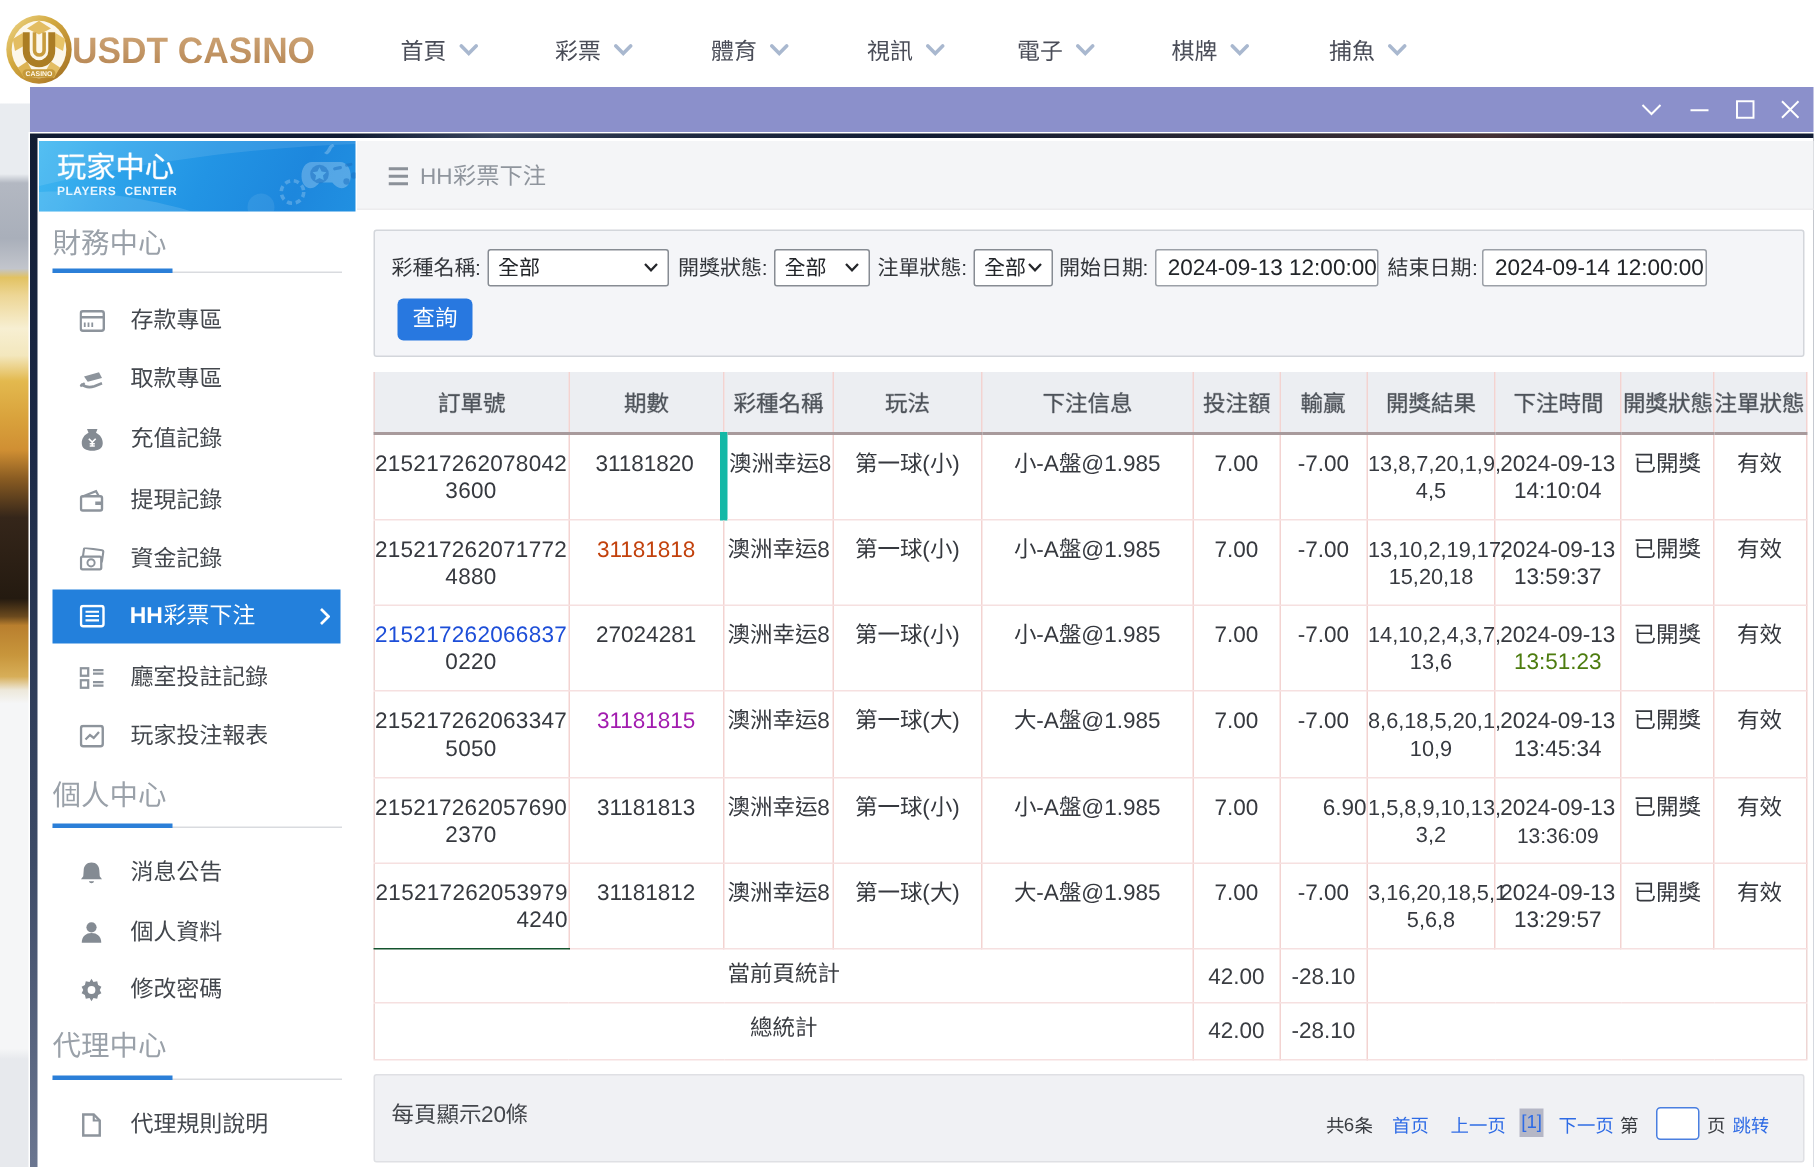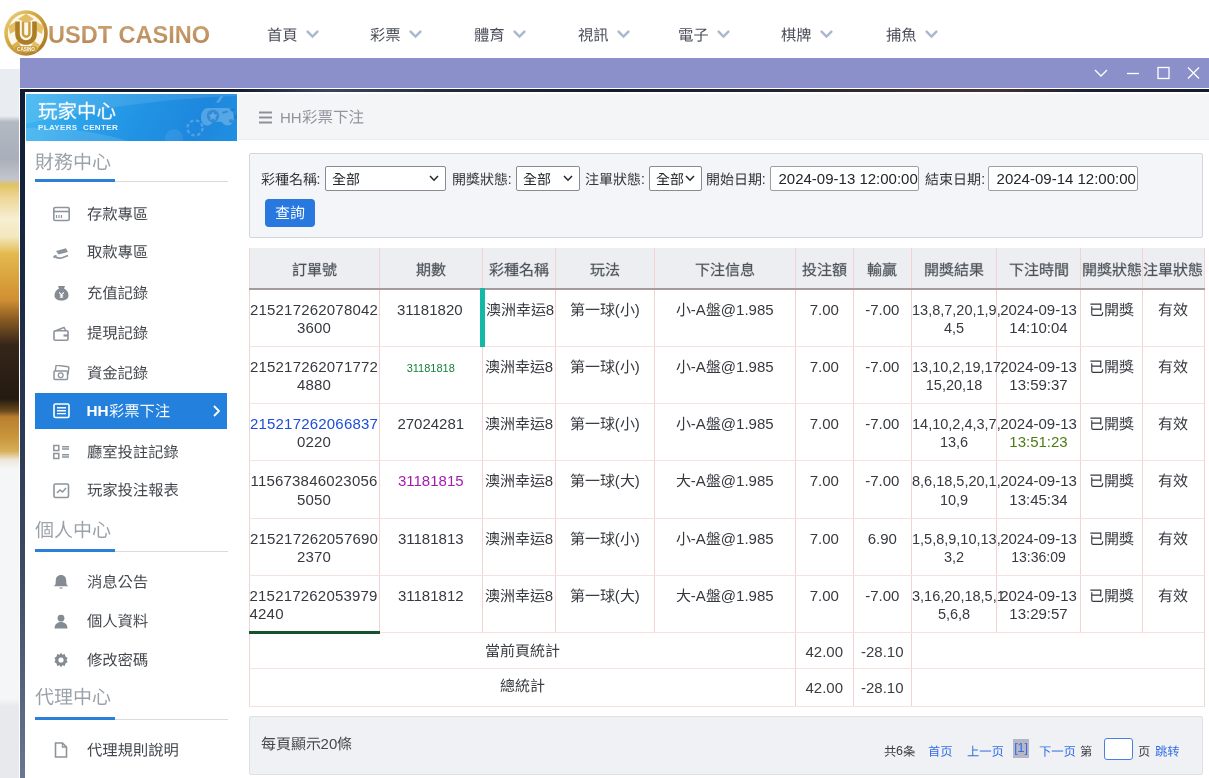--- a/index.html
+++ b/index.html
@@ -690,21 +690,21 @@
                 <use href="#u6709" x="0"></use>
                 <use href="#u6548" x="1000"></use>
               </g>
             </svg></td>
         </tr>
         <tr style="height:57.3px;background:#fff">
           <td style="border-right:1px solid #f3d3d1;border-bottom:1px solid #f6e0e0;text-align:center;vertical-align:top;padding-top:11px">
             <div style="line-height:18.3px;white-space:nowrap"><span style="font-size:15px;color:#36393f;letter-spacing:0.2px">215217262071772</span></div>
             <div style="line-height:18.3px;white-space:nowrap"><span style="font-size:15px;color:#36393f;letter-spacing:0.2px">4880</span></div>
           </td>
-          <td style="border-right:1px solid #f3d3d1;border-bottom:1px solid #f6e0e0;text-align:center;vertical-align:top;padding-top:11px"><span style="font-size:11px;color:#15803d;letter-spacing:0px">31181818</span></td>
+          <td style="border-right:1px solid #f3d3d1;border-bottom:1px solid #f6e0e0;text-align:center;vertical-align:top;padding-top:11px"><span style="font-size:15px;color:#c2410c;letter-spacing:0px">31181818</span></td>
           <td style="border-right:1px solid #f3d3d1;border-bottom:1px solid #f6e0e0;text-align:center;vertical-align:top;padding-top:11px"><svg class="cjk" style="width:60.0px;height:15px" viewBox="0 -880 4000 1000">
               <g fill="#36393f">
                 <use href="#u6FB3" x="0"></use>
                 <use href="#u6D32" x="1000"></use>
                 <use href="#u5E78" x="2000"></use>
                 <use href="#u8FD0" x="3000"></use>
               </g>
             </svg><span style="font-size:15px;color:#36393f;letter-spacing:0px">8</span></td>
           <td style="border-right:1px solid #f3d3d1;border-bottom:1px solid #f6e0e0;text-align:center;vertical-align:top;padding-top:11px"><svg class="cjk" style="width:45.0px;height:15px" viewBox="0 -880 3000 1000">
               <g fill="#36393f">
@@ -803,21 +803,21 @@
             </svg></td>
           <td style="border-right:1px solid #f3d3d1;border-bottom:1px solid #f6e0e0;text-align:center;vertical-align:top;padding-top:11px"><svg class="cjk" style="width:30.0px;height:15px" viewBox="0 -880 2000 1000">
               <g fill="#36393f">
                 <use href="#u6709" x="0"></use>
                 <use href="#u6548" x="1000"></use>
               </g>
             </svg></td>
         </tr>
         <tr style="height:57.3px;background:#fff">
           <td style="border-right:1px solid #f3d3d1;border-bottom:1px solid #f6e0e0;text-align:center;vertical-align:top;padding-top:11px">
-            <div style="line-height:18.3px;white-space:nowrap"><span style="font-size:15px;color:#36393f;letter-spacing:0.2px">115673846023056</span></div>
+            <div style="line-height:18.3px;white-space:nowrap"><span style="font-size:15px;color:#36393f;letter-spacing:0.2px">215217262063347</span></div>
             <div style="line-height:18.3px;white-space:nowrap"><span style="font-size:15px;color:#36393f;letter-spacing:0.2px">5050</span></div>
           </td>
           <td style="border-right:1px solid #f3d3d1;border-bottom:1px solid #f6e0e0;text-align:center;vertical-align:top;padding-top:11px"><span style="font-size:15px;color:#a21caf;letter-spacing:0px">31181815</span></td>
           <td style="border-right:1px solid #f3d3d1;border-bottom:1px solid #f6e0e0;text-align:center;vertical-align:top;padding-top:11px"><svg class="cjk" style="width:60.0px;height:15px" viewBox="0 -880 4000 1000">
               <g fill="#36393f">
                 <use href="#u6FB3" x="0"></use>
                 <use href="#u6D32" x="1000"></use>
                 <use href="#u5E78" x="2000"></use>
                 <use href="#u8FD0" x="3000"></use>
               </g>
@@ -894,21 +894,21 @@
           <td style="border-right:1px solid #f3d3d1;border-bottom:1px solid #f6e0e0;text-align:center;vertical-align:top;padding-top:11px"><svg class="cjk" style="width:15.0px;height:15px" viewBox="0 -880 1000 1000">
               <g fill="#36393f">
                 <use href="#u5C0F" x="0"></use>
               </g>
             </svg><span style="font-size:15px;color:#36393f;letter-spacing:0px">-A</span><svg class="cjk" style="width:15.0px;height:15px" viewBox="0 -880 1000 1000">
               <g fill="#36393f">
                 <use href="#u76E4" x="0"></use>
               </g>
             </svg><span style="font-size:15px;color:#36393f;letter-spacing:0px">@1.985</span></td>
           <td style="border-right:1px solid #f3d3d1;border-bottom:1px solid #f6e0e0;text-align:center;vertical-align:top;padding-top:11px"><span style="font-size:15px;color:#36393f;letter-spacing:0px">7.00</span></td>
-          <td style="border-right:1px solid #f3d3d1;border-bottom:1px solid #f6e0e0;text-align:center;vertical-align:top;padding-top:11px"><span style="font-size:15px;color:#36393f;letter-spacing:0px">6.90</span></td>
+          <td style="border-right:1px solid #f3d3d1;border-bottom:1px solid #f6e0e0;text-align:right;vertical-align:top;padding-top:11px"><span style="font-size:15px;color:#36393f;letter-spacing:0px">6.90</span></td>
           <td style="border-right:1px solid #f3d3d1;border-bottom:1px solid #f6e0e0;text-align:center;vertical-align:top;padding-top:11px">
             <div style="line-height:18.3px;white-space:nowrap"><span style="font-size:14.5px;color:#36393f;letter-spacing:0px">1,5,8,9,10,13,</span></div>
             <div style="line-height:18.3px;white-space:nowrap"><span style="font-size:14.5px;color:#36393f;letter-spacing:0px">3,2</span></div>
           </td>
           <td style="border-right:1px solid #f3d3d1;border-bottom:1px solid #f6e0e0;text-align:center;vertical-align:top;padding-top:11px">
             <div style="line-height:18.3px;white-space:nowrap"><span style="font-size:15px;color:#36393f;letter-spacing:0px">2024-09-13</span></div>
             <div style="line-height:18.3px;white-space:nowrap"><span style="font-size:14px;color:#36393f;letter-spacing:0px">13:36:09</span></div>
           </td>
           <td style="border-right:1px solid #f3d3d1;border-bottom:1px solid #f6e0e0;text-align:center;vertical-align:top;padding-top:11px"><svg class="cjk" style="width:45.0px;height:15px" viewBox="0 -880 3000 1000">
               <g fill="#36393f">
@@ -918,21 +918,21 @@
               </g>
             </svg></td>
           <td style="border-right:1px solid #f3d3d1;border-bottom:1px solid #f6e0e0;text-align:center;vertical-align:top;padding-top:11px"><svg class="cjk" style="width:30.0px;height:15px" viewBox="0 -880 2000 1000">
               <g fill="#36393f">
                 <use href="#u6709" x="0"></use>
                 <use href="#u6548" x="1000"></use>
               </g>
             </svg></td>
         </tr>
         <tr style="height:57.3px;background:#fff">
-          <td style="border-right:1px solid #f3d3d1;border-bottom:3px solid #14532d;text-align:left;vertical-align:top;padding-top:11px">
+          <td style="border-right:1px solid #f3d3d1;border-bottom:1px solid #14532d;text-align:right;vertical-align:top;padding-top:11px">
             <div style="line-height:18.3px;white-space:nowrap"><span style="font-size:15px;color:#36393f;letter-spacing:0.2px">215217262053979</span></div>
             <div style="line-height:18.3px;white-space:nowrap"><span style="font-size:15px;color:#36393f;letter-spacing:0.2px">4240</span></div>
           </td>
           <td style="border-right:1px solid #f3d3d1;border-bottom:1px solid #f6e0e0;text-align:center;vertical-align:top;padding-top:11px"><span style="font-size:15px;color:#36393f;letter-spacing:0px">31181812</span></td>
           <td style="border-right:1px solid #f3d3d1;border-bottom:1px solid #f6e0e0;text-align:center;vertical-align:top;padding-top:11px"><svg class="cjk" style="width:60.0px;height:15px" viewBox="0 -880 4000 1000">
               <g fill="#36393f">
                 <use href="#u6FB3" x="0"></use>
                 <use href="#u6D32" x="1000"></use>
                 <use href="#u5E78" x="2000"></use>
                 <use href="#u8FD0" x="3000"></use>

